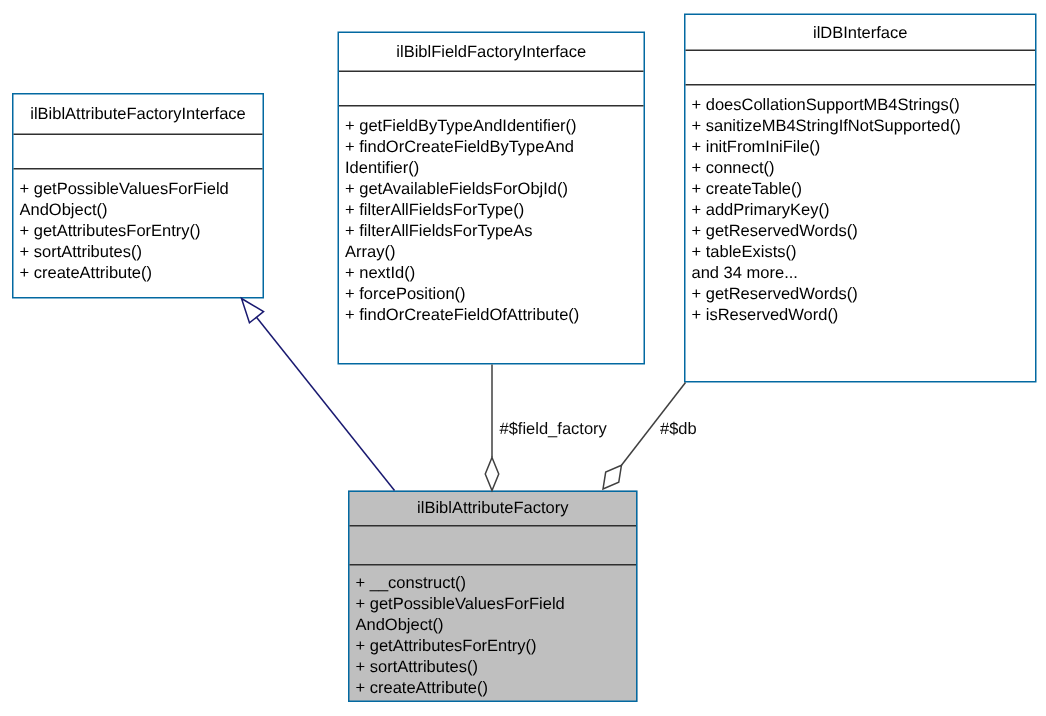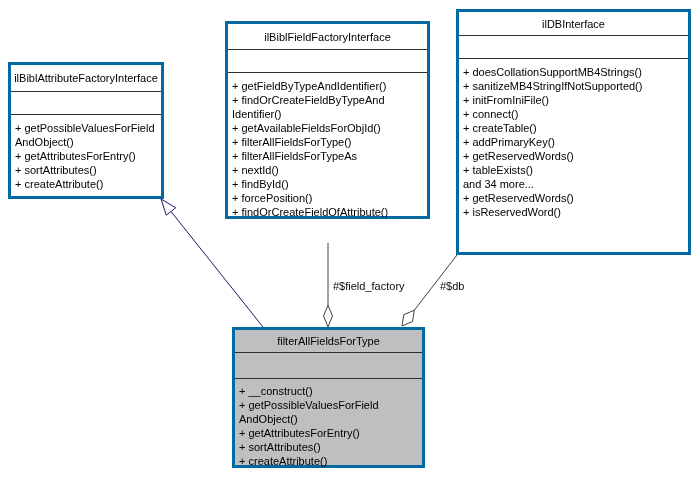--- a/index.html
+++ b/index.html
@@ -1,35 +1,35 @@
 <!DOCTYPE html>
 <html><head>
 <meta charset="utf-8">
 <style>
   html,body { margin:0; padding:0; background:#ffffff; }
   #canvas {
     position:relative; width:697px; height:477px; background:#ffffff;
     font-family:"Liberation Sans", "DejaVu Sans", sans-serif;
     font-size:11px; color:#000;
   }
-  .box { position:absolute; box-sizing:border-box; border:3px solid #0369a1; background:#fff; }
+  .box { position:absolute; box-sizing:border-box; border:1px solid #0369a1; background:#fff; }
   .ctitle {
     box-sizing:border-box; border-bottom:1px solid #2f2f2f;
     display:flex; align-items:center; justify-content:center;
     white-space:nowrap; overflow:hidden;
   }
   .attrs { box-sizing:border-box; border-bottom:1px solid #2f2f2f; }
   .members { padding:6px 2px 0 4px; }
   .member-line { line-height:14px; white-space:nowrap; overflow:hidden; }
 
-  #box-attr-iface { left:8px;  top:62px;  width:156px; height:137px; }
+  #box-attr-iface { left:8px;  top:62px;  width:168px; height:137px; }
   #box-attr-iface .ctitle { height:27px; }
   #box-attr-iface .attrs  { height:23px; }
 
-  #box-field-iface { left:225px; top:21px; width:205px; height:198px; }
+  #box-field-iface { left:225px; top:21px; width:205px; height:222px; }
   #box-field-iface .ctitle { height:26px; }
   #box-field-iface .attrs  { height:23px; }
 
   #box-db-iface { left:456px; top:9px; width:235px; height:246px; }
   #box-db-iface .ctitle { height:24px; }
   #box-db-iface .attrs  { height:23px; }
 
   #box-attr-factory { left:232px; top:327px; width:193px; height:141px; }
   #box-attr-factory .ctitle { height:23px; }
   #box-attr-factory .attrs  { height:26px; }
@@ -61,22 +61,22 @@
   <div class="box" id="box-field-iface">
     <div class="ctitle">ilBiblFieldFactoryInterface</div>
     <div class="attrs"></div>
     <div class="members">
         <div class="member-line">+ getFieldByTypeAndIdentifier()</div>
         <div class="member-line">+ findOrCreateFieldByTypeAnd</div>
         <div class="member-line">Identifier()</div>
         <div class="member-line">+ getAvailableFieldsForObjId()</div>
         <div class="member-line">+ filterAllFieldsForType()</div>
         <div class="member-line">+ filterAllFieldsForTypeAs</div>
+        <div class="member-line">Array()</div>
         <div class="member-line">+ nextId()</div>
-        <div class="member-line">+ findById()</div>
         <div class="member-line">+ forcePosition()</div>
         <div class="member-line">+ findOrCreateFieldOfAttribute()</div>
       </div>
   </div>
 
   <div class="box" id="box-db-iface">
     <div class="ctitle">ilDBInterface</div>
     <div class="attrs"></div>
     <div class="members">
         <div class="member-line">+ doesCollationSupportMB4Strings()</div>
@@ -87,21 +87,21 @@
         <div class="member-line">+ addPrimaryKey()</div>
         <div class="member-line">+ getReservedWords()</div>
         <div class="member-line">+ tableExists()</div>
         <div class="member-line">and 34 more...</div>
         <div class="member-line">+ getReservedWords()</div>
         <div class="member-line">+ isReservedWord()</div>
       </div>
   </div>
 
   <div class="box" id="box-attr-factory" style="background: rgb(191, 191, 191);">
-    <div class="ctitle">filterAllFieldsForType</div>
+    <div class="ctitle">ilBiblAttributeFactory</div>
     <div class="attrs"></div>
     <div class="members">
         <div class="member-line">+ __construct()</div>
         <div class="member-line">+ getPossibleValuesForField</div>
         <div class="member-line">AndObject()</div>
         <div class="member-line">+ getAttributesForEntry()</div>
         <div class="member-line">+ sortAttributes()</div>
         <div class="member-line">+ createAttribute()</div>
       </div>
   </div>

